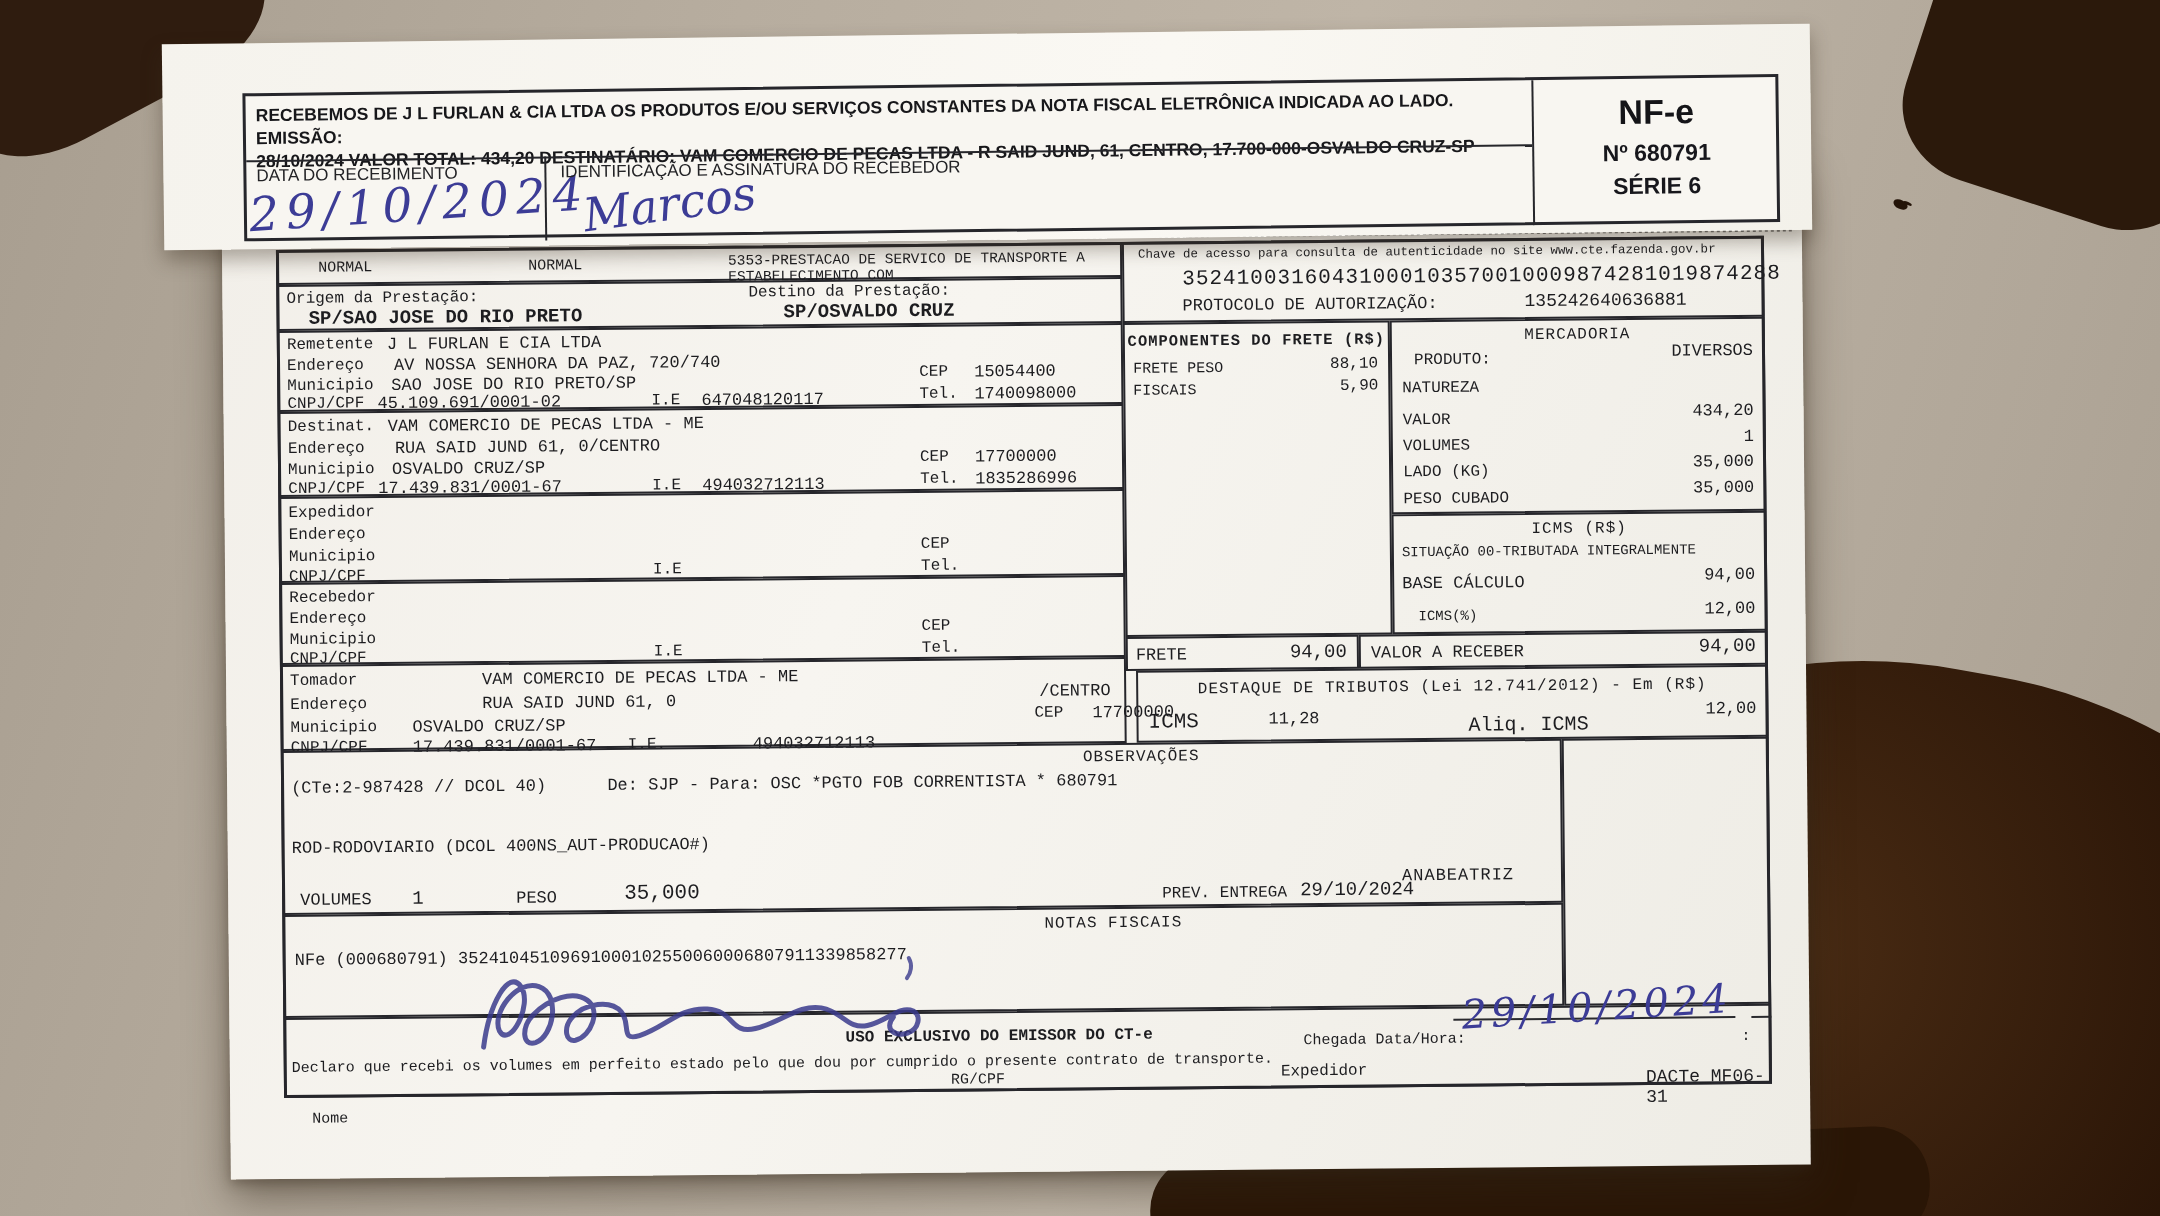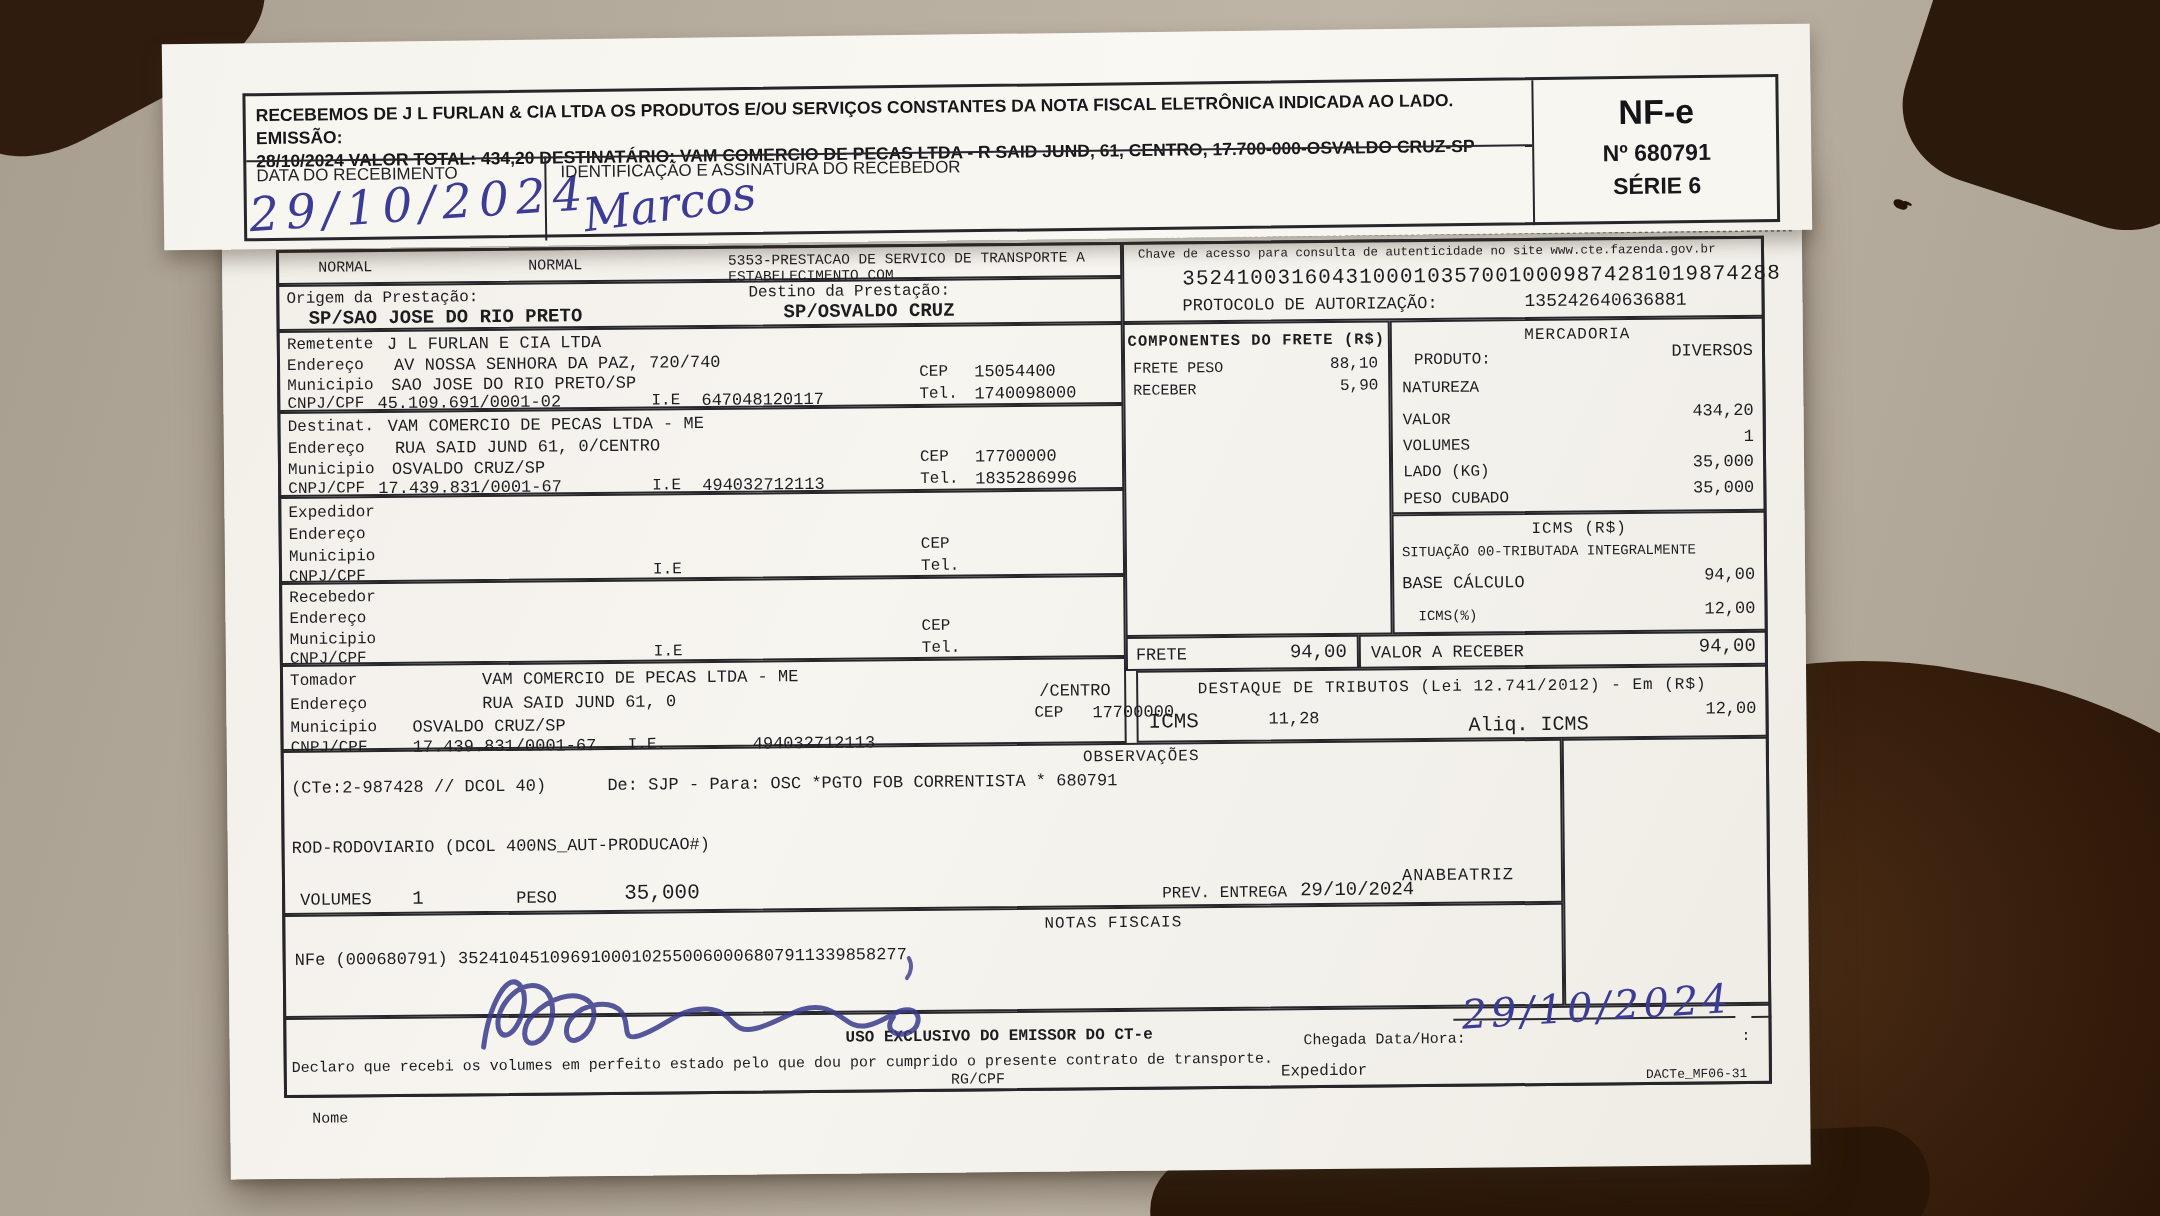--- a/index.html
+++ b/index.html
@@ -138,21 +138,21 @@
     <span class="lbl mono" style="left:8px;top:72px;">CNPJ/CPF</span>
     <span class="val mono" style="left:130px;top:72px;">17.439.831/0001-67</span>
     <span class="lbl mono" style="left:345px;top:72px;">I.E.</span>
     <span class="val mono" style="left:470px;top:72px;">494032712113</span>
   </div>
 
   <div class="bx" style="left:900px;top:158px;width:267px;height:314px;">
     <span class="title-c mono" style="top:8px;font-weight:700;font-size:15.5px;">COMPONENTES DO FRETE (R$)</span>
     <span class="lbl mono" style="left:8px;top:36px;font-size:15px;">FRETE PESO</span>
     <span class="rv mono" style="top:32px;font-size:16px;">88,10</span>
-    <span class="lbl mono" style="left:8px;top:58px;font-size:15px;">RECEBER</span>
+    <span class="lbl mono" style="left:8px;top:58px;font-size:15px;">FISCAIS</span>
     <span class="rv mono" style="top:54px;font-size:16px;">5,90</span>
   </div>
 
   <div class="bx" style="left:1167px;top:158px;width:375px;height:194px;">
     <span class="title-c mono" style="top:5px;">MERCADORIA</span>
     <span class="lbl mono" style="left:10px;top:29px;margin-left:12px;">PRODUTO:</span>
     <span class="rv mono" style="top:22px;font-size:17px;">DIVERSOS</span>
     <span class="lbl mono" style="left:10px;top:57px;">NATUREZA</span>
     <span class="lbl mono" style="left:10px;top:89px;">VALOR</span>
     <span class="rv mono" style="top:82px;font-size:17px;">434,20</span>
@@ -213,21 +213,21 @@
   <div class="bx" style="left:54px;top:845px;width:1488px;height:80px;">
     <span class="abs mono" style="left:560px;top:14px;font-size:16px;font-weight:700;">USO EXCLUSIVO DO EMISSOR DO CT-e</span>
     <span class="abs mono" style="left:6px;top:40px;font-size:15px;">Declaro que recebi os volumes em perfeito estado pelo que dou por cumprido o presente contrato de transporte.</span>
     <span class="abs mono" style="left:1018px;top:22px;font-size:15px;">Chegada Data/Hora:</span>
     <div class="underl" style="left:1168px;top:10px;width:282px;"></div>
     <span class="abs mono" style="left:1456px;top:22px;font-size:15px;">:</span>
     <div class="underl" style="left:1466px;top:10px;width:20px;"></div>
     <span class="hand abs" style="left:1176px;top:-24px;font-size:40px;letter-spacing:4px;transform:rotate(-3deg);">29/10/2024</span>
     <span class="abs mono" style="left:665px;top:58px;font-size:15px;">RG/CPF</span>
     <span class="abs mono" style="left:995px;top:52px;font-size:16px;">Expedidor</span>
-    <span class="abs mono" style="left:1360px;top:60px;font-size:13px;">DACTe_MF06-31</span>
+    <span class="abs mono" style="left:1360px;top:60px;font-size:18px;">DACTe_MF06-31</span>
   </div>
   <span class="abs mono" style="left:82px;top:938px;font-size:15px;">Nome</span>
 
   <svg class="abs" style="left:240px;top:772px;" width="480" height="125" viewBox="0 0 480 125">
     <path d="M14,104 C20,60 40,26 52,44 C64,62 40,106 30,88 C22,70 48,36 70,44 C92,52 84,94 66,100
              C52,104 52,84 64,72 C80,56 104,48 118,58 C132,68 122,94 106,98 C96,100 94,86 102,76
              C116,60 142,58 152,70 C162,82 150,100 170,94 C196,86 210,66 238,68 C266,70 260,94 286,88
              C312,82 330,64 352,68 C374,72 378,90 398,86 C418,82 430,66 444,72 C452,76 450,90 438,94
              C426,98 414,90 424,78" fill="none" stroke="#3a3a8c" stroke-width="5" stroke-linecap="round" opacity="0.85"></path>
   </svg>

